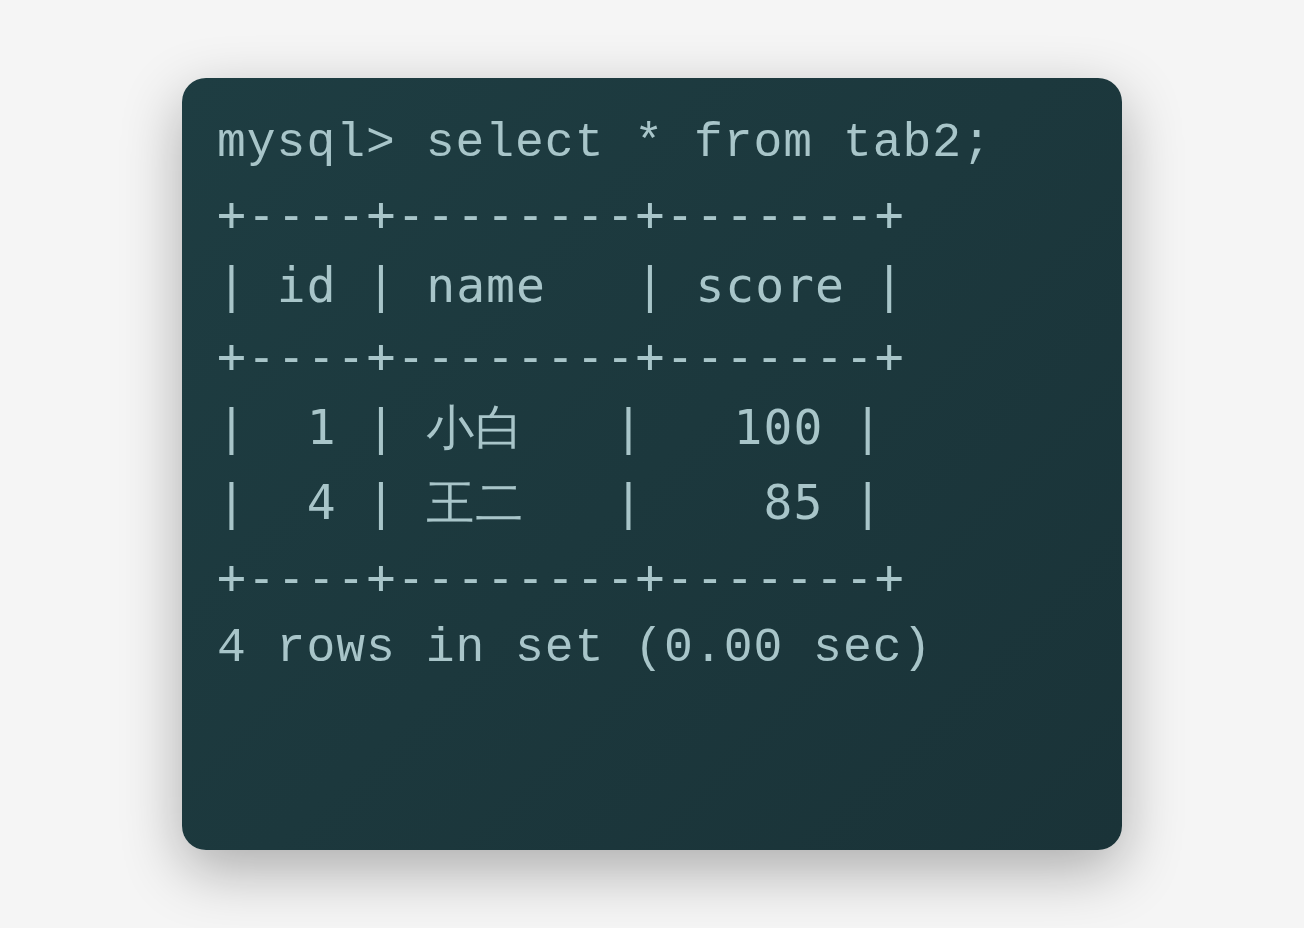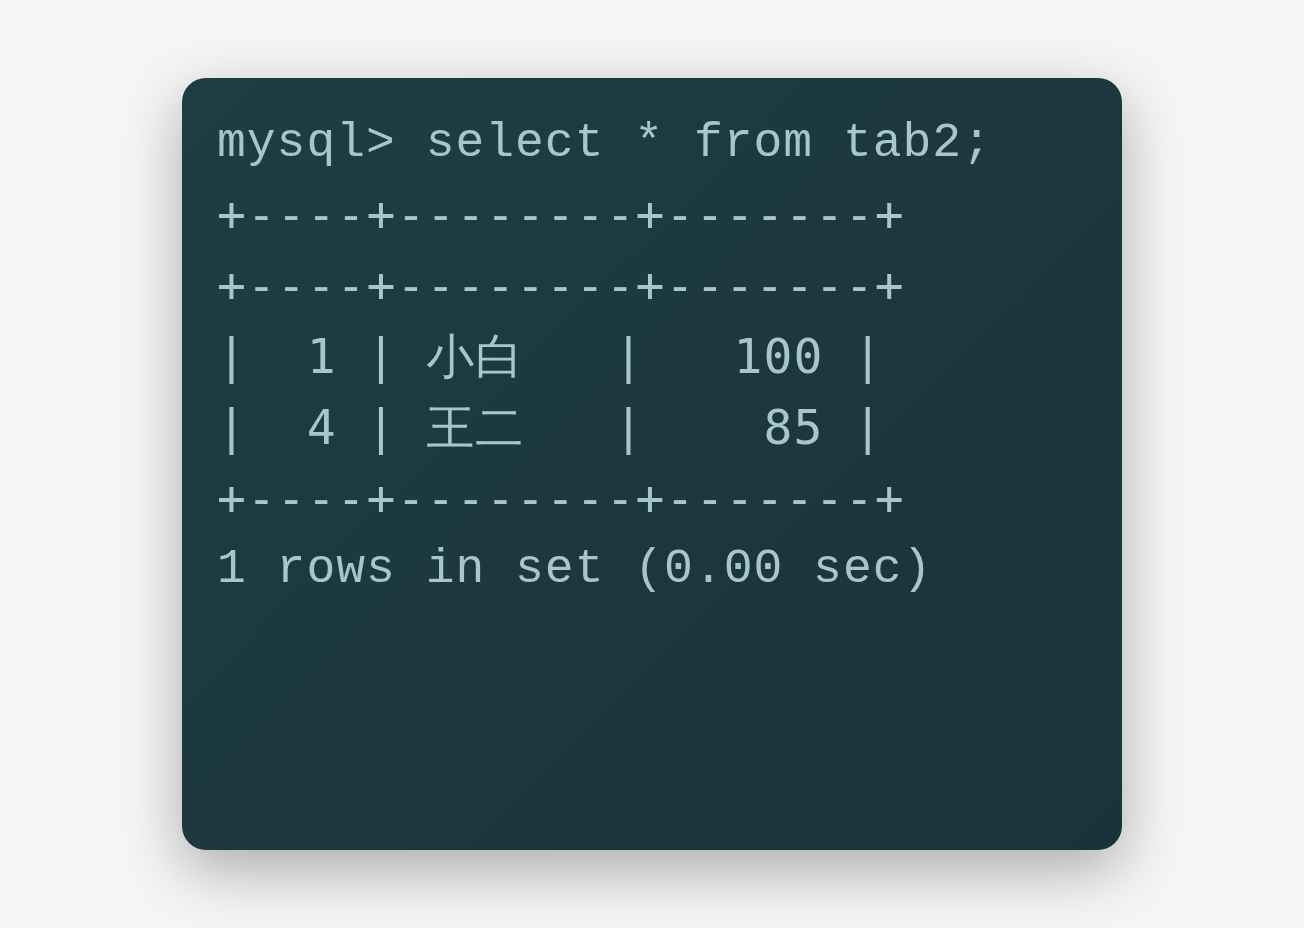--- a/index.html
+++ b/index.html
@@ -38,33 +38,34 @@
       font-family: 'Consolas', 'Monaco', monospace;
     }
     .table-row {
       white-space: pre;
       font-family: 'Consolas', 'Monaco', monospace;
     }
     .status-line {
       white-space: nowrap;
     }
     .cjk {
-      font-family: Liberation Serif, serif;
+      font-family: Liberation Mono, monospace;
     }
   </style>
 </head>
 <body>
 
 <div class="terminal">
   <div class="prompt-line">
     <span>mysql&gt;</span>
     <span> </span>
     <span>select * from tab2;</span>
   </div>
   <div class="ascii-border">+----+--------+-------+</div>
+  <div class="table-row" id="header-row">| id | name   | score |</div>
   <div class="ascii-border">+----+--------+-------+</div>
   <div id="data-rows">
       <div class="table-row">|  1 | <span class="cjk">小白</span>   |   100 |</div>
       <div class="table-row">|  4 | <span class="cjk">王二</span>   |    85 |</div>
     </div>
   <div class="ascii-border">+----+--------+-------+</div>
-  <div class="status-line">1 rows in set (0.00 sec)</div>
+  <div class="status-line">4 rows in set (0.00 sec)</div>
 </div>
 
 </body></html>

